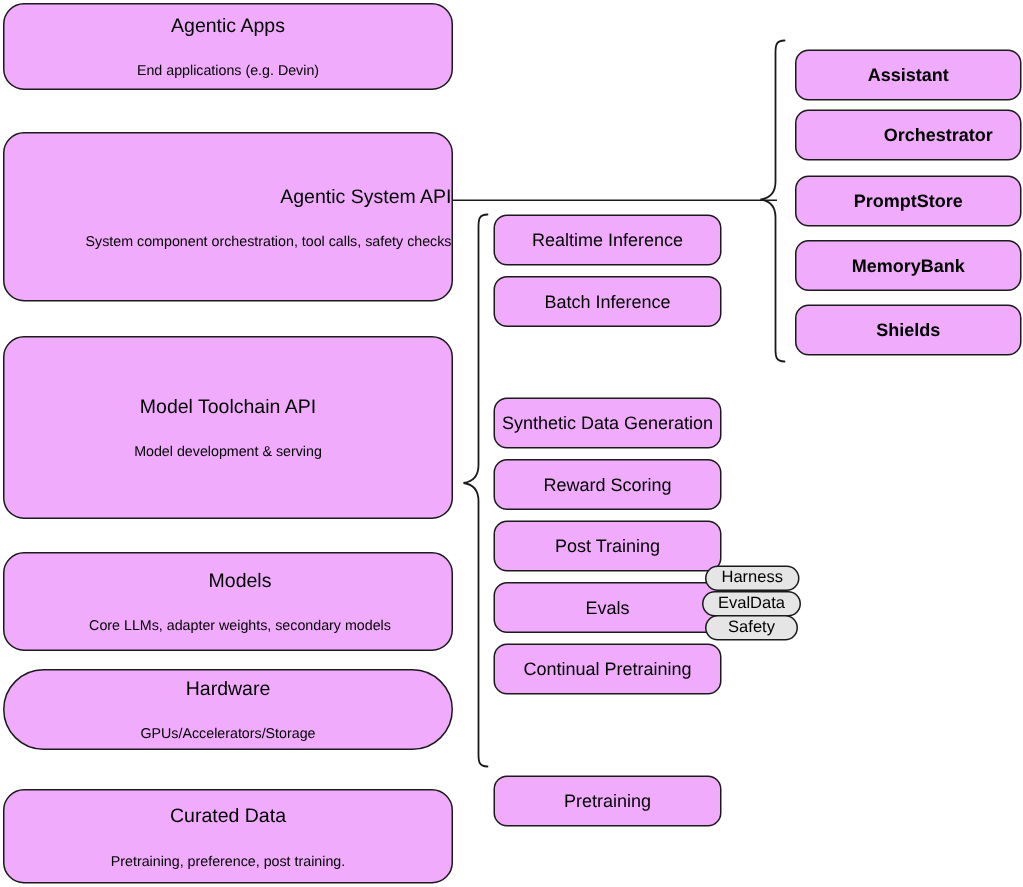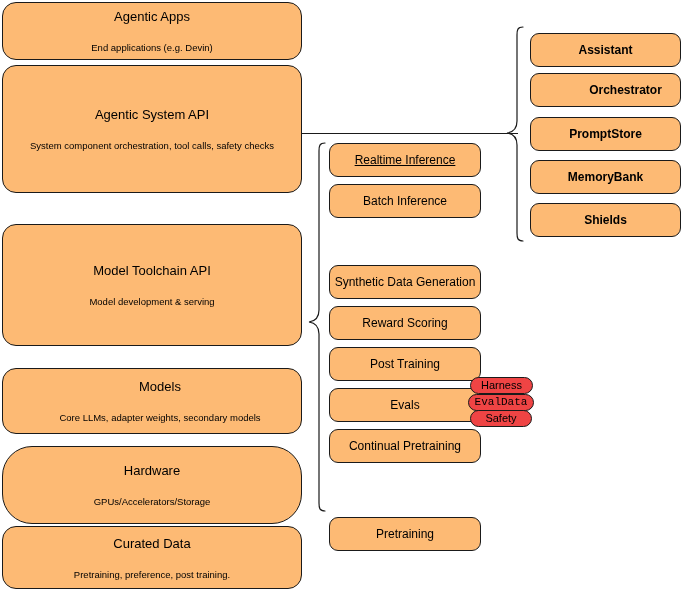--- a/index.html
+++ b/index.html
@@ -15,21 +15,21 @@
     position: relative;
     width: 682px;
     height: 591px;
     background: #ffffff;
     overflow: hidden;
   }
   .node {
     position: absolute;
     box-sizing: border-box;
     border: 1px solid #1a1a1a;
-    background: #fdba74;
+    background: #f0abfc;
     display: flex;
     flex-direction: column;
     align-items: center;
     justify-content: center;
     text-align: center;
   }
   
   .layer {
     border-radius: 14px;
     left: 2px;
@@ -60,21 +60,21 @@
   .right-chip {
     left: 530px;
     width: 151px;
     font-weight: bold;
   }
   
   .pill {
     position: absolute;
     box-sizing: border-box;
     border: 1px solid #1a1a1a;
-    background: #ef4444;
+    background: #e5e5e5;
     border-radius: 999px;
     height: 17px;
     display: flex;
     align-items: center;
     justify-content: center;
     font-size: 11px;
     line-height: 13px;
     color: #000;
   }
   
@@ -92,36 +92,36 @@
 </head>
 <body>
 
 <div id="canvas">
 
   <div class="node layer" style="top:2px; height:58px;">
     <div class="title">Agentic Apps</div>
     <div class="subtitle">End applications (e.g. Devin)</div>
   </div>
 
-  <div class="node layer" style="top:65px; height:128px;">
+  <div class="node layer" style="top:88px; height:113px;align-items:flex-end;">
     <div class="title">Agentic System API</div>
     <div class="subtitle">System component orchestration, tool calls, safety checks</div>
   </div>
 
   <div class="node layer" style="top:224px; height:122px;">
     <div class="title">Model Toolchain API</div>
     <div class="subtitle">Model development &amp; serving</div>
   </div>
 
   <div class="node layer" style="top:368px; height:66px;padding-left:16px;">
     <div class="title">Models</div>
     <div class="subtitle">Core LLMs, adapter weights, secondary models</div>
   </div>
 
-  <div class="node layer" style="top:446px; height:78px;border-radius:30px;">
+  <div class="node layer" style="top:446px; height:54px;border-radius:30px;">
     <div class="title">Hardware</div>
     <div class="subtitle">GPUs/Accelerators/Storage</div>
   </div>
 
   <div class="node layer" style="top:526px; height:63px;">
     <div class="title">Curated Data</div>
     <div class="subtitle">Pretraining, preference, post training.</div>
   </div>
 
   <div class="hline" style="left:302px; top:133px; width:216px;"></div>
@@ -131,21 +131,21 @@
       <path d="M17 5 C11.5 5 11 8 11 13 L11 99 C11 106 8 110 1 111 C8 112 11 116 11 123 L11 211 C11 216 11.5 219 17 219" stroke="#1a1a1a" stroke-width="1.2" fill="none" stroke-linecap="round"></path>
     </svg>
   </div>
 
   <div class="brace" style="left:308px; top:138px;">
     <svg width="18" height="384" viewBox="0 0 18 384" fill="none" xmlns="http://www.w3.org/2000/svg">
       <path d="M17 5 C11.5 5 11 8 11 13 L11 172 C11 179 8 183 1 184 C8 185 11 189 11 196 L11 365 C11 370 11.5 373 17 373" stroke="#1a1a1a" stroke-width="1.2" fill="none" stroke-linecap="round"></path>
     </svg>
   </div>
 
-  <div class="node chip mid-chip" style="top:143px;text-decoration:underline;">
+  <div class="node chip mid-chip" style="top:143px;">
     <span>Realtime Inference</span>
   </div>
   <div class="node chip mid-chip" style="top:184px;">
     <span>Batch Inference</span>
   </div>
   <div class="node chip mid-chip" style="top:265px;">
     <span>Synthetic Data Generation</span>
   </div>
   <div class="node chip mid-chip" style="top:306px;">
     <span>Reward Scoring</span>
@@ -159,21 +159,21 @@
   <div class="node chip mid-chip" style="top:429px;">
     <span>Continual Pretraining</span>
   </div>
   <div class="node chip mid-chip" style="top:469px;margin-top:48px;">
     <span>Pretraining</span>
   </div>
 
   <div class="pill" style="left:470px; top:377px; width:63px;">
     <span>Harness</span>
   </div>
-  <div class="pill" style="left:468px; top:394px; width:66px;font-family:Liberation Mono, monospace;">
+  <div class="pill" style="left:468px; top:394px; width:66px;">
     <span>EvalData</span>
   </div>
   <div class="pill" style="left:470px; top:410px; width:62px;">
     <span>Safety</span>
   </div>
 
   <div class="node chip right-chip" style="top:33px;">
     <span>Assistant</span>
   </div>
   <div class="node chip right-chip" style="top:73px;padding-left:40px;">

